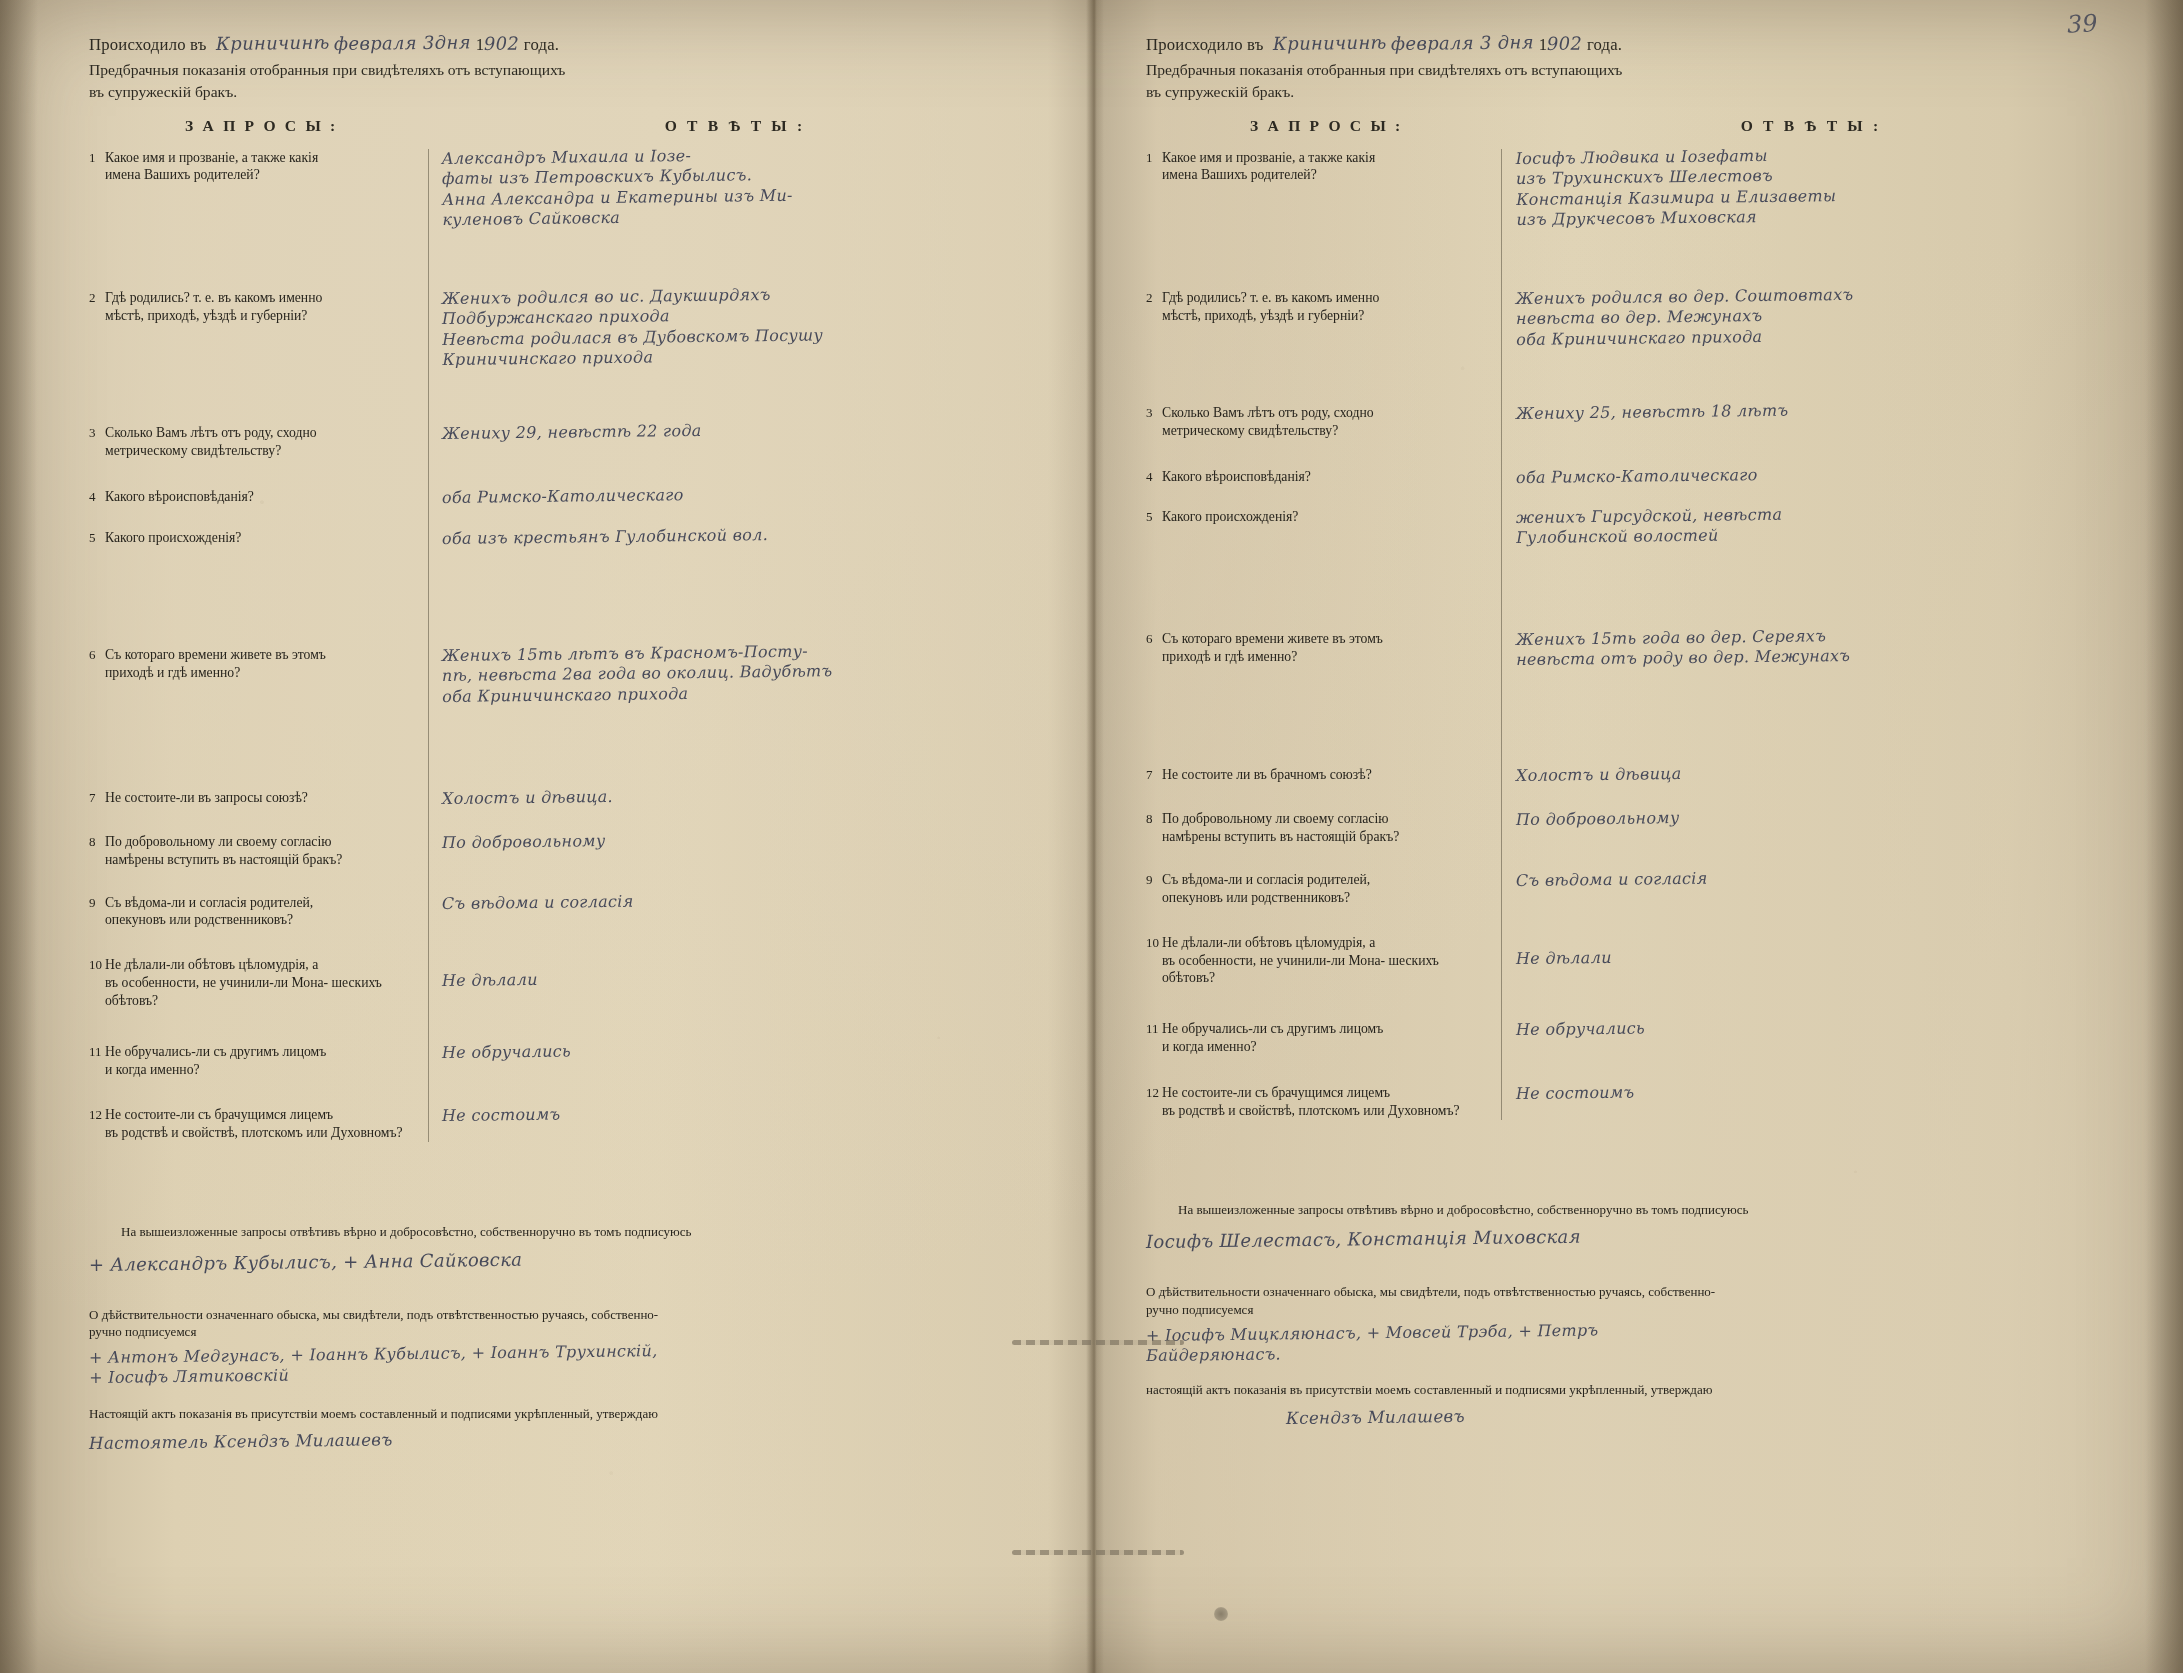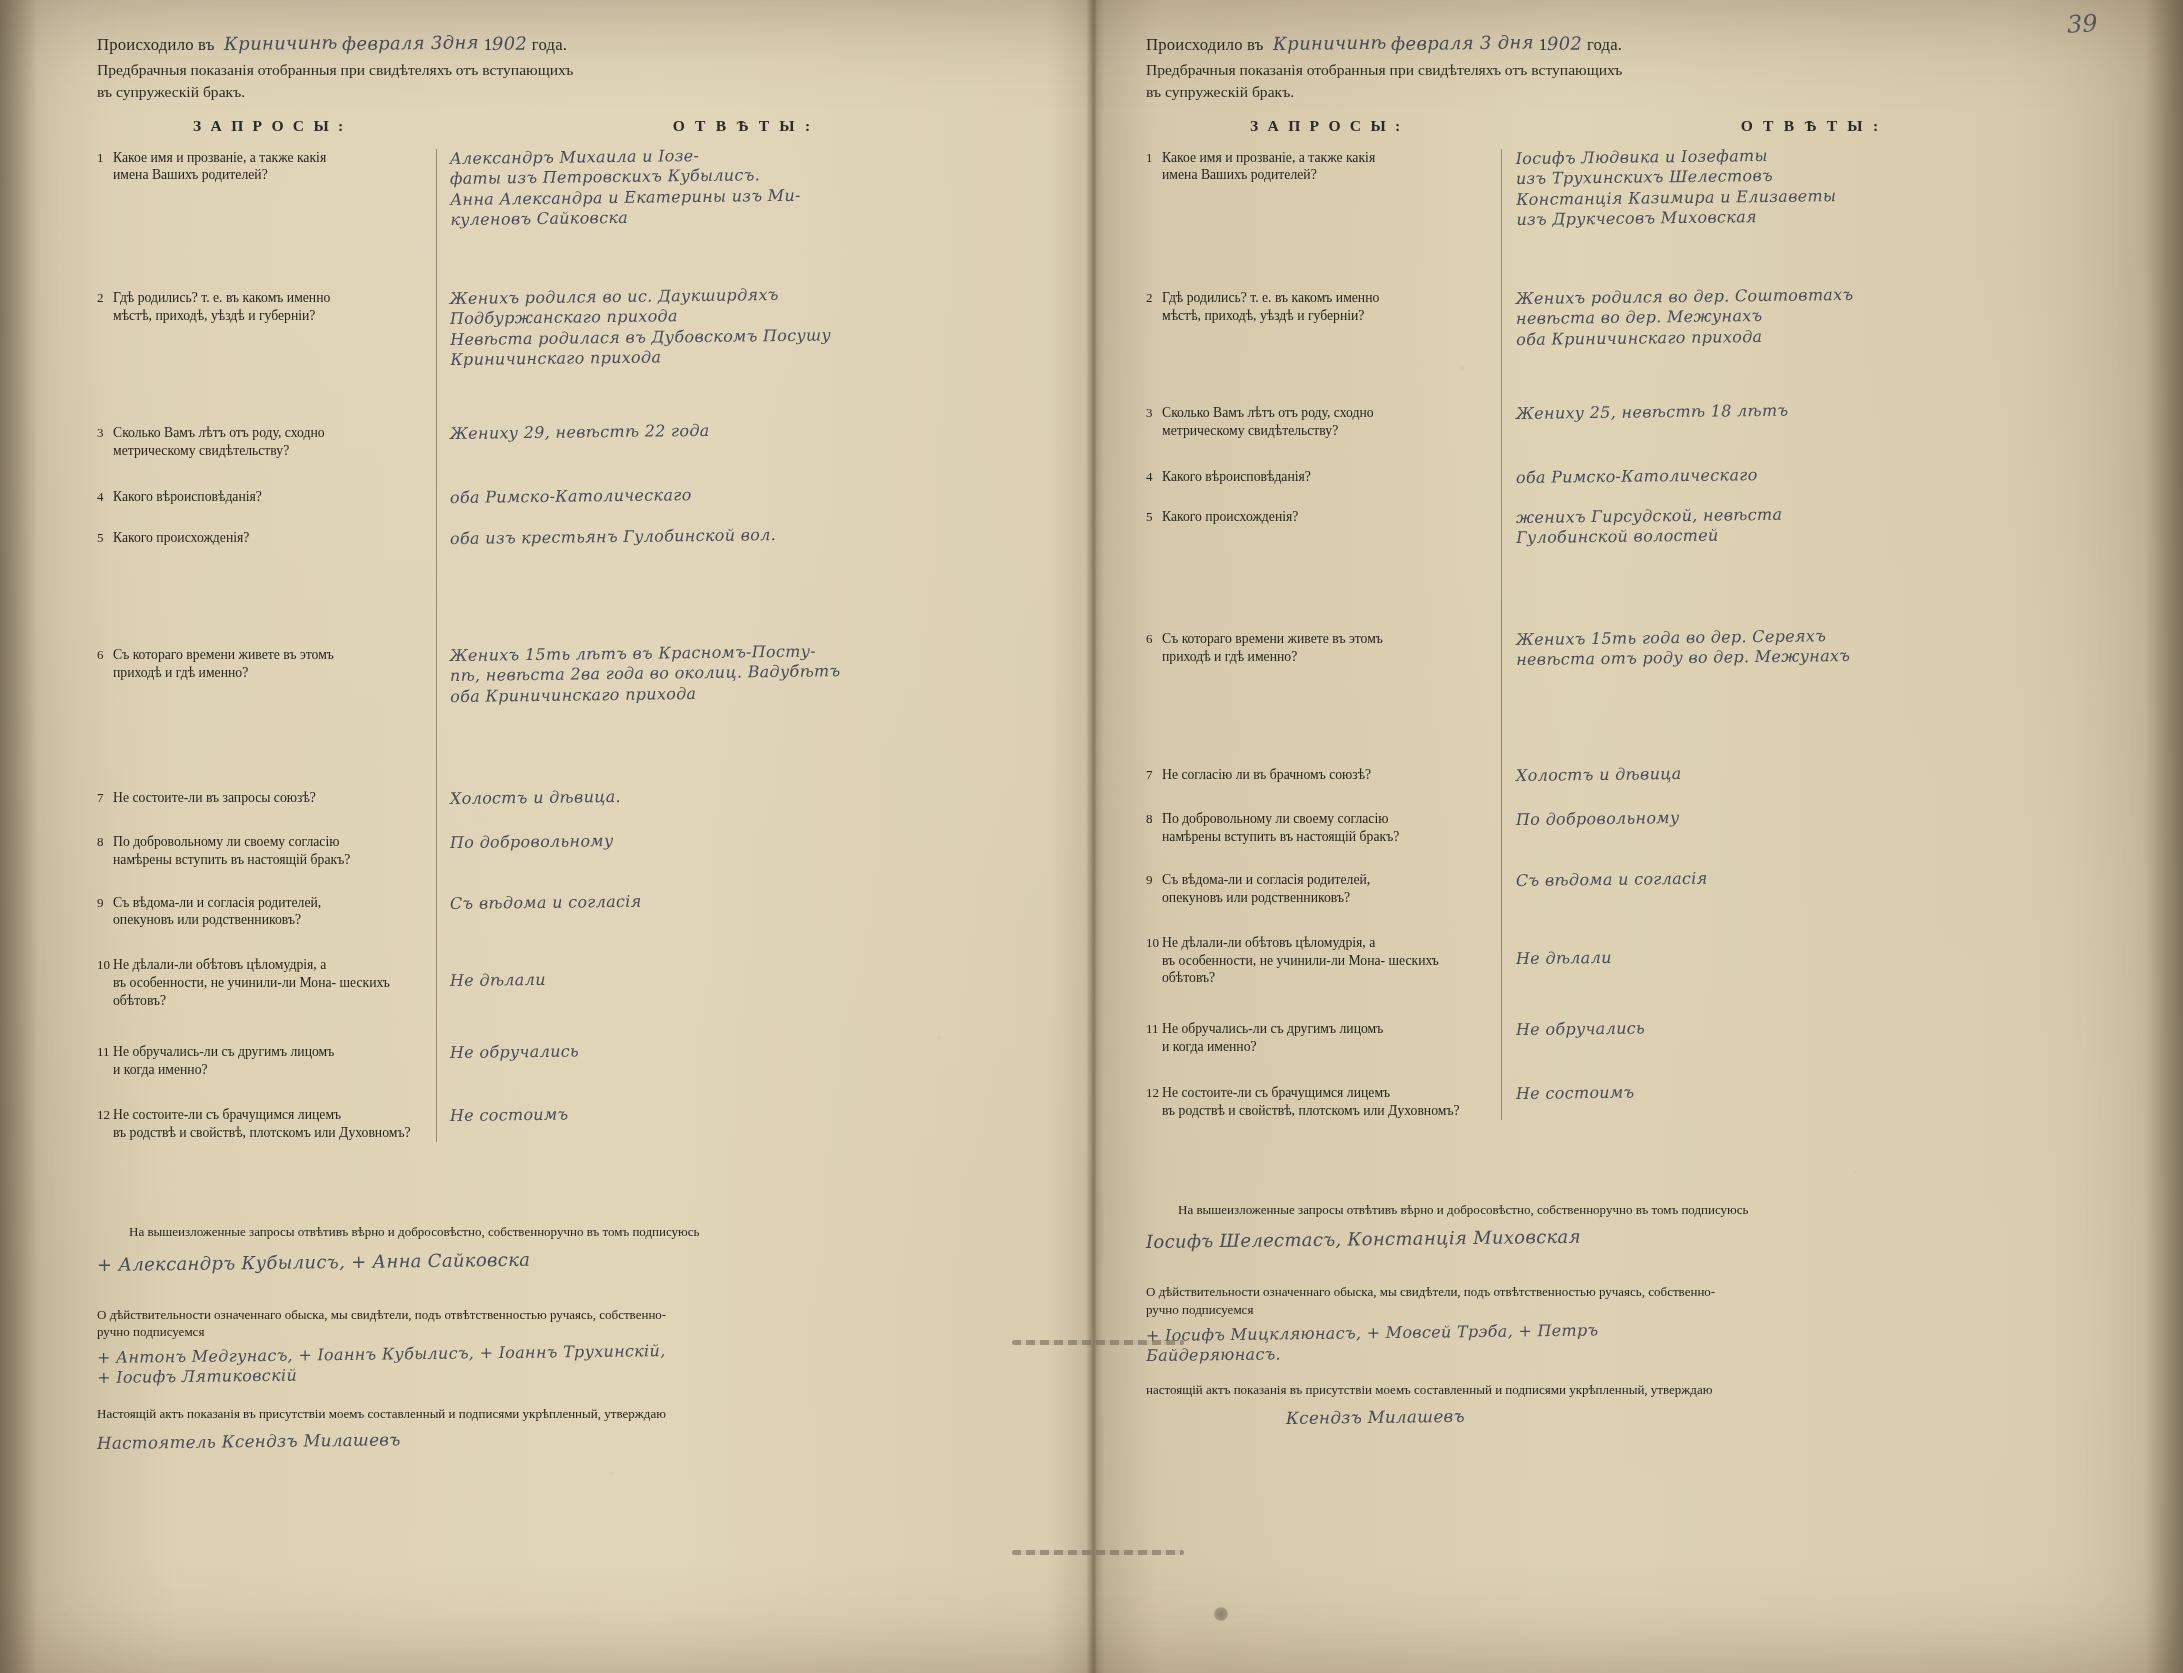--- a/index.html
+++ b/index.html
@@ -46,21 +46,21 @@
     height: 1674px;
     background: linear-gradient(90deg, rgba(80,66,44,0.0), rgba(80,66,44,0.55) 45%, rgba(80,66,44,0.22) 60%, rgba(80,66,44,0));
     pointer-events: none;
   }
   .sheet {
     position: absolute;
     top: 0;
     width: 1092px;
     height: 1674px;
   }
-  .sheet.left  { left: 16px; }
+  .sheet.left  { left: 8px; }
   .sheet.right { left: 1092px; }
 
   .inner {
     position: absolute;
     left: 81px;
     top: 32px;
     width: 947px;
   }
   .sheet.right .inner { left: 54px; width: 969px; }
 
@@ -455,21 +455,21 @@
             <span class="ind">приходѣ и гдѣ именно?</span>
           </div>
           <div class="acell">
               <div class="hw">Женихъ 15ть года во дер. Сереяхъ
 невѣста отъ роду во дер. Межунахъ</div>
             </div>
         </div>
 
         <div class="row" style="margin-top:95px">
           <div class="qcell pr">
-            <span class="qnum">7</span><span class="qtext">Не согласію ли въ брачномъ союзѣ?</span>
+            <span class="qnum">7</span><span class="qtext">Не состоите ли въ брачномъ союзѣ?</span>
           </div>
           <div class="acell">
               <div class="hw">Холостъ и дѣвица</div>
             </div>
         </div>
 
         <div class="row" style="margin-top:22.6px">
           <div class="qcell pr">
             <span class="qnum">8</span><span class="qtext">По добровольному ли своему согласію</span>
             <span class="ind">намѣрены вступить въ настоящій бракъ?</span>

